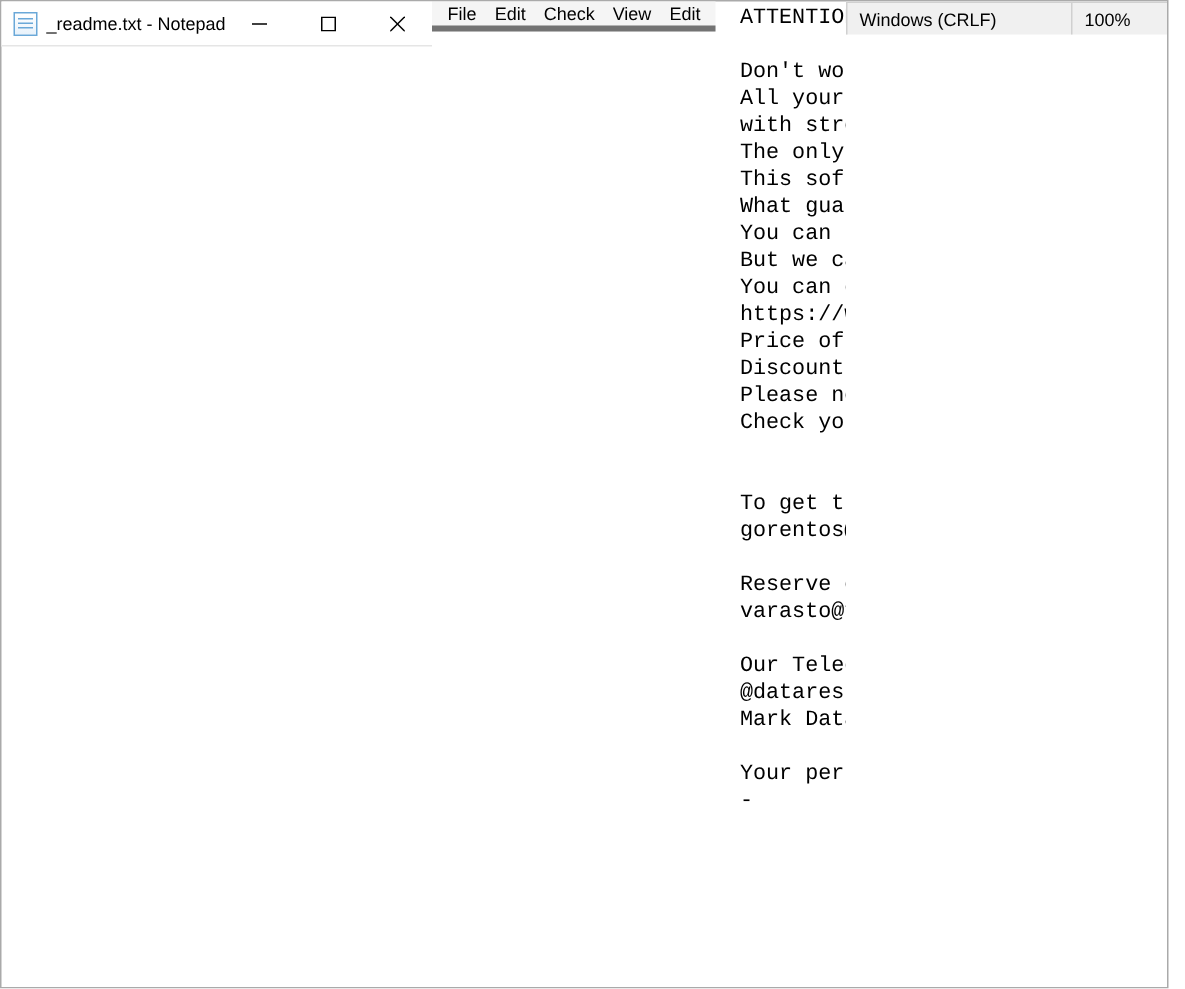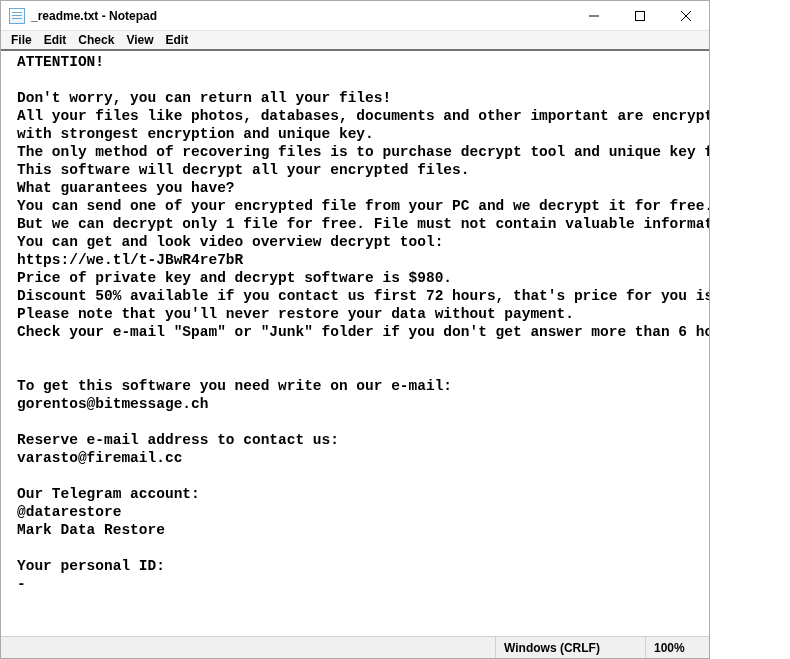--- a/index.html
+++ b/index.html
@@ -4,27 +4,26 @@
 <style>
   * { box-sizing: border-box; margin: 0; padding: 0; }
   body {
     width: 790px;
     height: 659px;
     font-family: "Segoe UI", Tahoma, sans-serif;
     background: #fff;
     overflow: hidden;
   }
   .window {
-    width: 710px;
+    width: 779px;
     height: 659px;
     border: 1px solid #aaa;
     display: flex;
-    flex-direction: column;
+    flex-direction: row;
     background: #fff;
-    font-weight: bold;
   }
   .titlebar {
     height: 30px;
     background: #fff;
     display: flex;
     align-items: center;
     padding-left: 8px;
     border-bottom: 1px solid #e5e5e5;
   }
   .titlebar .icon {
@@ -60,21 +59,21 @@
   }
   .win-btn svg { stroke: #000; stroke-width: 1; fill: none; }
 
   .menubar {
     height: 20px;
     display: flex;
     align-items: center;
     padding: 0 4px;
     font-size: 12px;
     background: #f5f5f5;
-    border-bottom: 2px solid #737373;
+    border-bottom: 4px solid #737373;
   }
   .menubar .menu-item {
     padding: 1px 6px;
     cursor: default;
   }
 
   .editor {
     flex: 1;
     overflow: hidden;
     position: relative;

